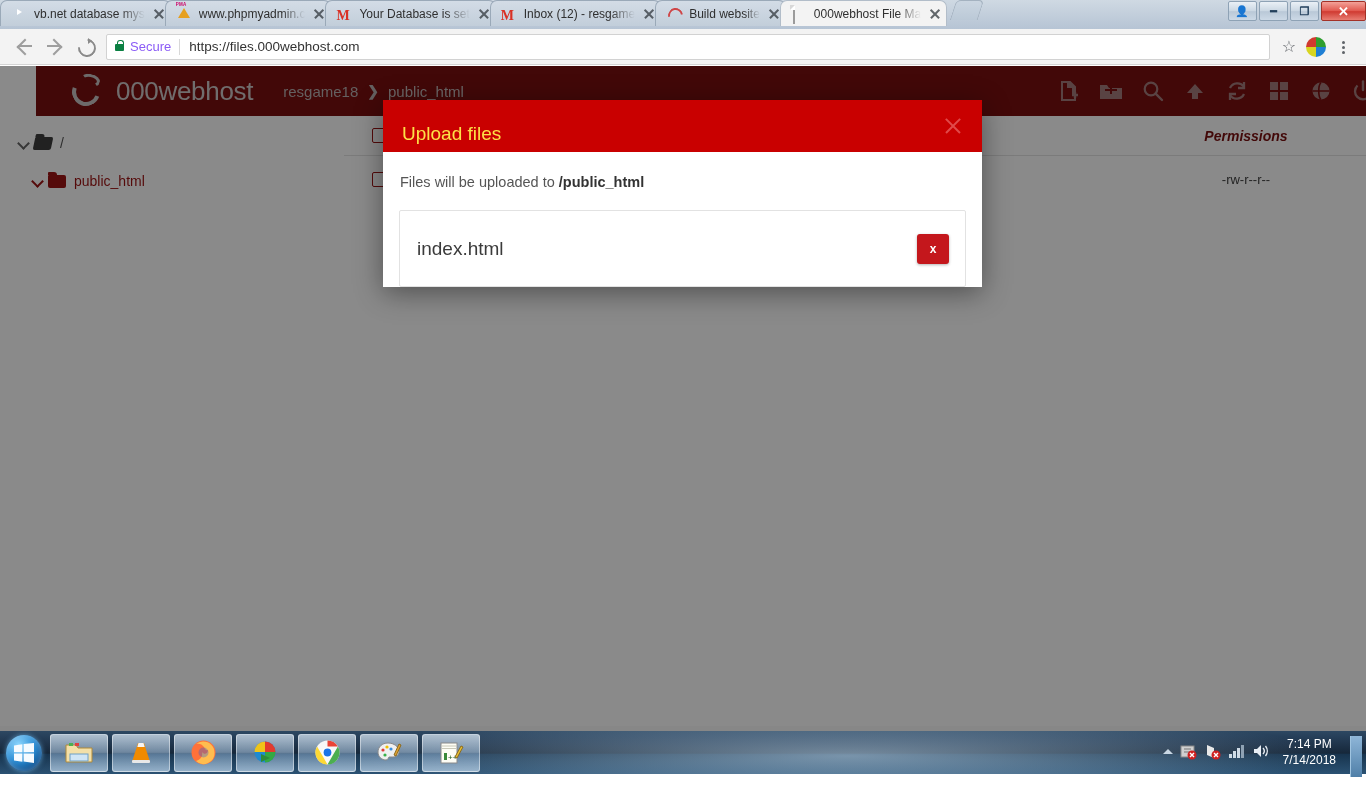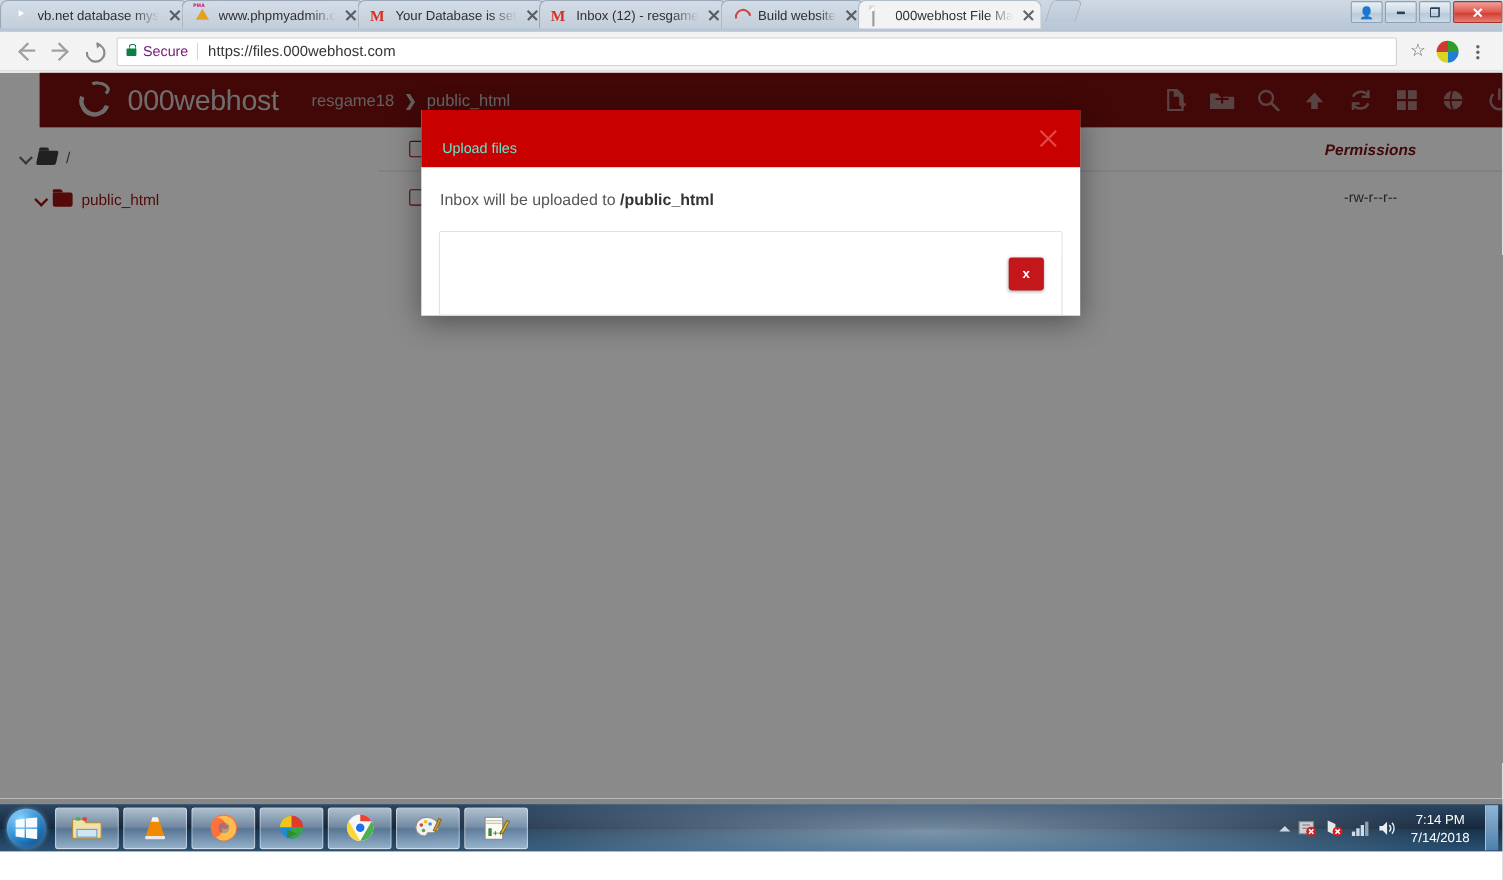--- a/index.html
+++ b/index.html
@@ -110,21 +110,21 @@
     content:"";position:absolute;left:8px;top:7px;width:14px;height:14px;border-radius:50%;
     border:2px solid #8a8a8a;border-top-color:transparent;transform:rotate(-40deg);
   }
   .reloadic::after{content:"";position:absolute;left:18px;top:6px;border-left:4px solid #8a8a8a;border-top:3px solid transparent;border-bottom:3px solid transparent;}
   .urlbox {
     flex:1 1 auto; height:26px; background:#fff; border:1px solid #d2d2d2; border-radius:2px;
     display:flex; align-items:center; padding:0 8px; font-size:13.5px; color:#333;
   }
   .lock { width:9px;height:7px;background:#0b8043;border-radius:1px;position:relative;margin-right:6px;margin-top:2px;}
   .lock::before{content:"";position:absolute;left:1.8px;top:-4px;width:5.4px;height:5px;border:1.6px solid #0b8043;border-bottom:none;border-radius:3px 3px 0 0;}
-  .secure-txt { color:#701a75; font-size:13px; margin-right:8px; }
+  .secure-txt { color:#8b5cf6; font-size:13px; margin-right:8px; }
   .urlsep { width:1px;height:16px;background:#d8d8d8;margin-right:9px; }
   .star { width:26px;height:26px;position:relative;flex:0 0 26px;margin-left:6px;font-size:16px;color:#5f6368;text-align:center;line-height:26px;}
   .idm-ic{width:20px;height:20px;flex:0 0 20px;margin-left:4px;border-radius:50%;
     background:conic-gradient(#2f9e2f 0 25%, #1f7fd4 0 50%, #d8d520 0 75%, #d03a2f 0 100%);}
   .kebab{width:26px;height:26px;flex:0 0 26px;position:relative;margin-left:4px;}
   .kebab span{position:absolute;left:12px;width:3px;height:3px;border-radius:50%;background:#5f6368;}
   .kebab span:nth-child(1){top:7px;} .kebab span:nth-child(2){top:12px;} .kebab span:nth-child(3){top:17px;}
 
   
   .viewport { position:absolute; left:0; top:66px; width:1366px; height:660px; background:#fff; overflow:hidden; }
@@ -172,21 +172,21 @@
   
   .overlay { position:absolute; left:0; top:0; width:1366px; height:660px; background:rgba(0,0,0,.46); }
   .modal {
     position:absolute; left:383px; top:34px; width:599px;
     background:#fff; box-shadow:0 6px 26px rgba(0,0,0,.42);
   }
   .modal-head {
     height:52px; background:#c90000; display:flex; align-items:center;
     padding:0 18px 0 19px;
   }
-  .modal-title { font-size:13px; color:#5eead4; flex:1 1 auto;margin-top:16px; }
+  .modal-title { font-size:19px; color:#fde047; flex:1 1 auto;margin-top:16px; }
   .modal-x { width:22px;height:22px;position:relative; }
   .modal-x::before,.modal-x::after{content:"";position:absolute;left:1px;top:10px;width:20px;height:1.8px;background:#e04a4a;}
   .modal-x::before{transform:rotate(45deg);} .modal-x::after{transform:rotate(-45deg);}
   .modal-body { padding:22px 16px 0 16px; }
   .upto { font-size:14.5px; color:#555; padding-left:1px; }
   .upto b { color:#333; }
   .selectbtn {
     margin-top:19px; height:38px; background:#fafafa; border:1px solid #e6e6e6;
     box-shadow:0 1px 2px rgba(0,0,0,.08);
     display:flex; align-items:center; justify-content:center;
@@ -237,21 +237,21 @@
     background:radial-gradient(circle at 35% 28%, #8fd8ff 0%, #2d8fd6 45%, #0a4f8f 75%, #062f58 100%);
     box-shadow:0 0 5px rgba(120,200,255,.6), inset 0 0 6px rgba(255,255,255,.35);
     position:relative; overflow:hidden;
   }
   .tbtn {
     width:58px;height:38px;margin-left:4px;flex:0 0 58px;
     background:linear-gradient(to bottom, rgba(225,238,250,.72) 0%, rgba(170,198,225,.6) 48%, rgba(140,175,210,.55) 52%, rgba(205,228,248,.65) 100%);
     border:1px solid rgba(255,255,255,.45); border-radius:3px;
     display:flex;align-items:center;justify-content:center; position:relative;
   }
-  .tray { margin-left:auto; display:flex; align-items:center; height:33px; padding-right:4px; }
+  .tray { margin-left:auto; display:flex; align-items:flex-start; height:33px; padding-right:4px; }
   .tray-arrow { width:20px;height:30px;position:relative; }
   .tray-arrow::before{content:"";position:absolute;left:6px;top:13px;border-left:5px solid transparent;border-right:5px solid transparent;border-bottom:5px solid #c9d7e4;}
   .tray-ic { width:24px;height:30px;position:relative;display:flex;align-items:center;justify-content:center; }
   .clock { text-align:center; color:#fff; font-size:12px; line-height:16px; padding:0 10px; }
   .showdesk { width:12px; height:41px; background:linear-gradient(to bottom,#8fb6d8,#4f7fa8); border-left:1px solid #9fc4e0; margin-left:4px; }
 
   
   .wall { position:absolute; left:0; top:726px; width:1366px; height:74px; z-index:-1; background:#7f7f7f; }
 </style>
 </head>
@@ -420,25 +420,26 @@
 
     <div class="overlay"></div>
 
     <div class="modal">
       <div class="modal-head">
         <span class="modal-title">Upload files</span>
         <span class="modal-x"></span>
       </div>
       <div class="modal-body">
         <div class="upto">
-          <span>Inbox will be uploaded to </span><b>/public_html</b>
+          <span>Files will be uploaded to </span><b>/public_html</b>
         </div>
 
         <div class="filecard">
           <div class="fc-left">
+            <div class="fc-name">index.html</div>
           </div>
           <div class="fc-del">x</div>
         </div>
       </div>
     </div>
   </div>
 
   <div class="wall"></div>
   <div class="desktop-gap"></div>
 

